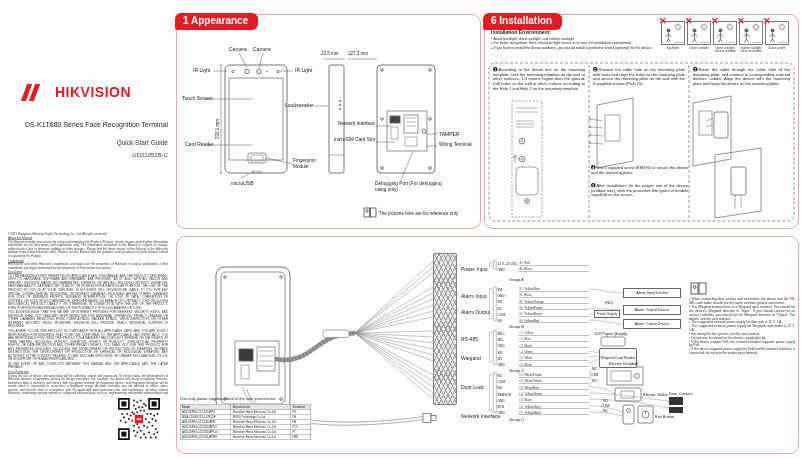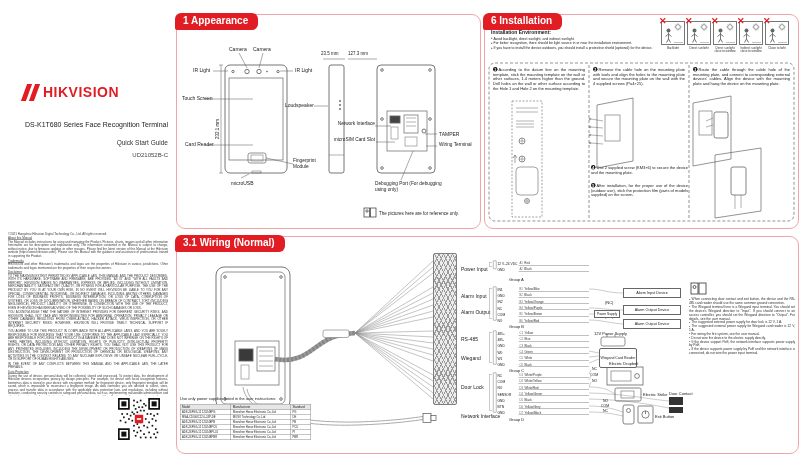--- a/index.html
+++ b/index.html
@@ -15,21 +15,21 @@
   .z10,.z9,.z8,.z7{display:inline-block;transform:scale(.5);transform-origin:0 0;
        white-space:nowrap;line-height:1.15;color:#222}
   .z10{font-size:10px}.z9{font-size:9px}.z8{font-size:8px}.z7{font-size:7px}
   .zr{transform-origin:100% 0}
   .b{font-weight:bold}
   .w2{transform:scale(.5);transform-origin:0 0;width:200%;color:#222}
   .w2r{transform:scale(.5);transform-origin:100% 0;width:200%;margin-left:-100%;text-align:right}
   
   .logo{position:absolute;left:24px;top:82px;display:flex;align-items:center;height:20px}
   .slash{width:5px;height:17px;background:#e21c23;transform:skewX(-20deg);margin-right:3px}
-  .logo-text{font-size:14px;font-weight:bold;color:#e21c23;letter-spacing:.5px;margin-left:3px}
+  .logo-text{font-size:14px;font-weight:bold;color:#e21c23;letter-spacing:.5px;margin-left:15px}
   .title{position:absolute;left:18px;top:121px;width:150px;text-align:right;font-size:7px;color:#222}
   .subtitle{position:absolute;left:18px;top:139px;width:150px;text-align:right;font-size:6.5px;color:#333}
   .doccode{position:absolute;left:18px;top:152px;width:150px;text-align:right;font-size:6px;color:#444}
   .legal{position:absolute;left:8px;top:232px;width:160px;height:164px;overflow:hidden}
   .legal .w2{font-size:6px;line-height:7.1px;color:#3a3a3a;text-align:justify}
   .legal p{margin:0 0 2px 0}
   .legal .h{text-decoration:underline;margin-bottom:0}
   
   .eb{margin:0}
   .eb::before{content:"●";font-size:5px;margin-right:2px;vertical-align:1px}
@@ -397,21 +397,20 @@
       </div>
     <div class="step" style="left:106px;top:150px;width:97px">
       <div class="w2"><span class="num">4</span><span>Use 2 supplied screw (KM3×6) to secure the device and the mounting plate.</span></div>
       </div>
     <div class="step" style="left:106px;top:168px;width:97px">
       <div class="w2"><span class="num">5</span><span>After installation, for the proper use of the device (outdoor use), stick the protection film (parts of models supplied) on the screen.</span></div>
       </div>
   </div>
 
   <div class="panel" style="left:176px;top:236px;width:621px;height:216px">
-    <div class="hdr">3.1 Wiring  (Normal)</div>
 
     <svg class="layer" width="621" height="216" viewBox="0 0 621 216">
       <g fill="none" stroke="#666" stroke-width="0.9">
 
         <rect x="39" y="30" width="74" height="142" rx="8"></rect>
         <rect x="44" y="35" width="64" height="132" rx="5" stroke-width="0.7"></rect>
         <circle cx="48" cy="40" r="1.3"></circle>
           <circle cx="104" cy="40" r="1.3"></circle>
         <circle cx="48" cy="162" r="1.3"></circle>
           <circle cx="104" cy="162" r="1.3"></circle>

